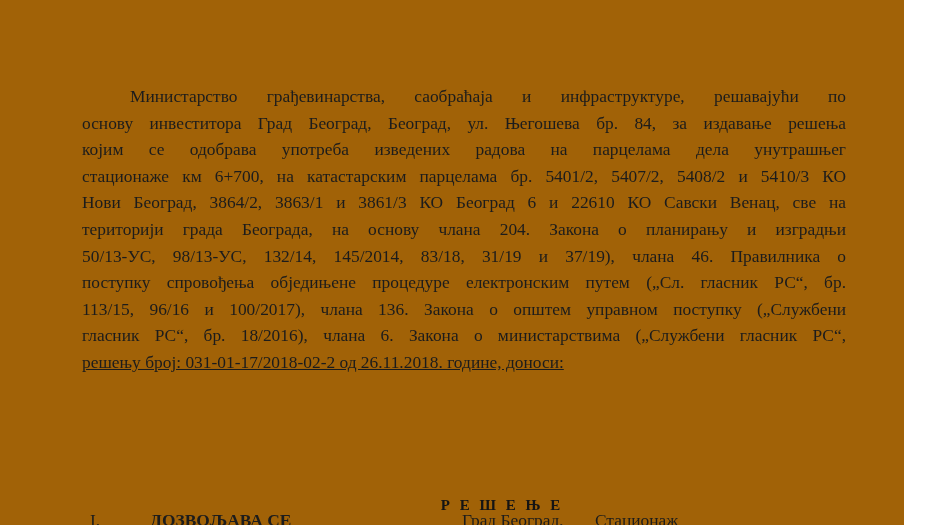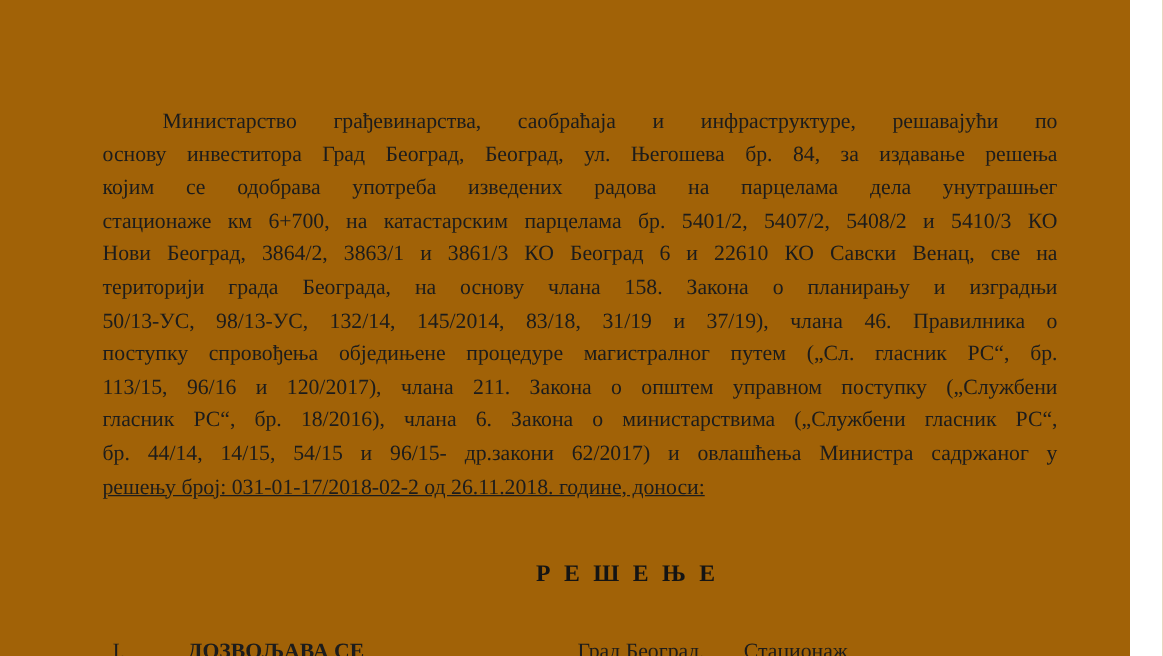--- a/index.html
+++ b/index.html
@@ -35,26 +35,26 @@
     text-indent: 48px;
   }
   .line.last {
     text-align: center;
     text-align-last: left;
     text-decoration: underline;
   }
   .heading {
     position: absolute;
     left: 82px;
-    top: 449px;
+    top: 497px;
     width: 764px;
     box-sizing: border-box;
     padding-left: 76px;
     text-align: center;
-    font-size: 19px;
+    font-size: 15px;
     font-weight: bold;
     letter-spacing: 3px;
     color: #141414;
   }
   .clipped-line {
     position: absolute;
     left: 0;
     top: 512px;
     width: 930px;
     height: 13px;
@@ -75,26 +75,25 @@
 <body>
 
 <div class="page">
 
   <div class="text-block">
     <div class="line indent">Министарство грађевинарства, саобраћаја и инфраструктуре, решавајући по</div>
     <div class="line">основу инвеститора Град Београд, Београд, ул. Његошева бр. 84, за издавање решења</div>
     <div class="line">којим се одобрава употреба изведених радова на парцелама дела унутрашњег</div>
     <div class="line">стационаже км 6+700, на катастарским парцелама бр. 5401/2, 5407/2, 5408/2 и 5410/3 КО</div>
     <div class="line">Нови Београд, 3864/2, 3863/1 и 3861/3 КО Београд 6 и 22610 КО Савски Венац, све на</div>
-    <div class="line">територији града Београда, на основу члана 158. Закона о планирању и изградњи</div>
+    <div class="line">територији града Београда, на основу члана 204. Закона о планирању и изградњи</div>
     <div class="line">50/13-УС, 98/13-УС, 132/14, 145/2014, 83/18, 31/19 и 37/19), члана 46. Правилника о</div>
-    <div class="line">поступку спровођења обједињене процедуре магистралног путем („Сл. гласник РС“, бр.</div>
-    <div class="line">113/15, 96/16 и 120/2017), члана 211. Закона о општем управном поступку („Службени</div>
+    <div class="line">поступку спровођења обједињене процедуре електронским путем („Сл. гласник РС“, бр.</div>
+    <div class="line">113/15, 96/16 и 100/2017), члана 136. Закона о општем управном поступку („Службени</div>
     <div class="line">гласник РС“, бр. 18/2016), члана 6. Закона о министарствима („Службени гласник РС“,</div>
-    <div class="line">бр. 44/14, 14/15, 54/15 и 96/15- др.закони 62/2017) и овлашћења Министра садржаног у</div>
     <div class="line last">решењу број: 031-01-17/2018-02-2 од 26.11.2018. године, доноси:</div>
   </div>
 
   <div class="heading">Р Е Ш Е Њ Е</div>
 
   <div class="clipped-line">
     <span class="frag f0">I.</span>
     <span class="frag f1">ДОЗВОЉАВА СЕ</span>
     <span class="frag f2">Град Београд,</span>
     <span class="frag f3">Стационаж</span>

